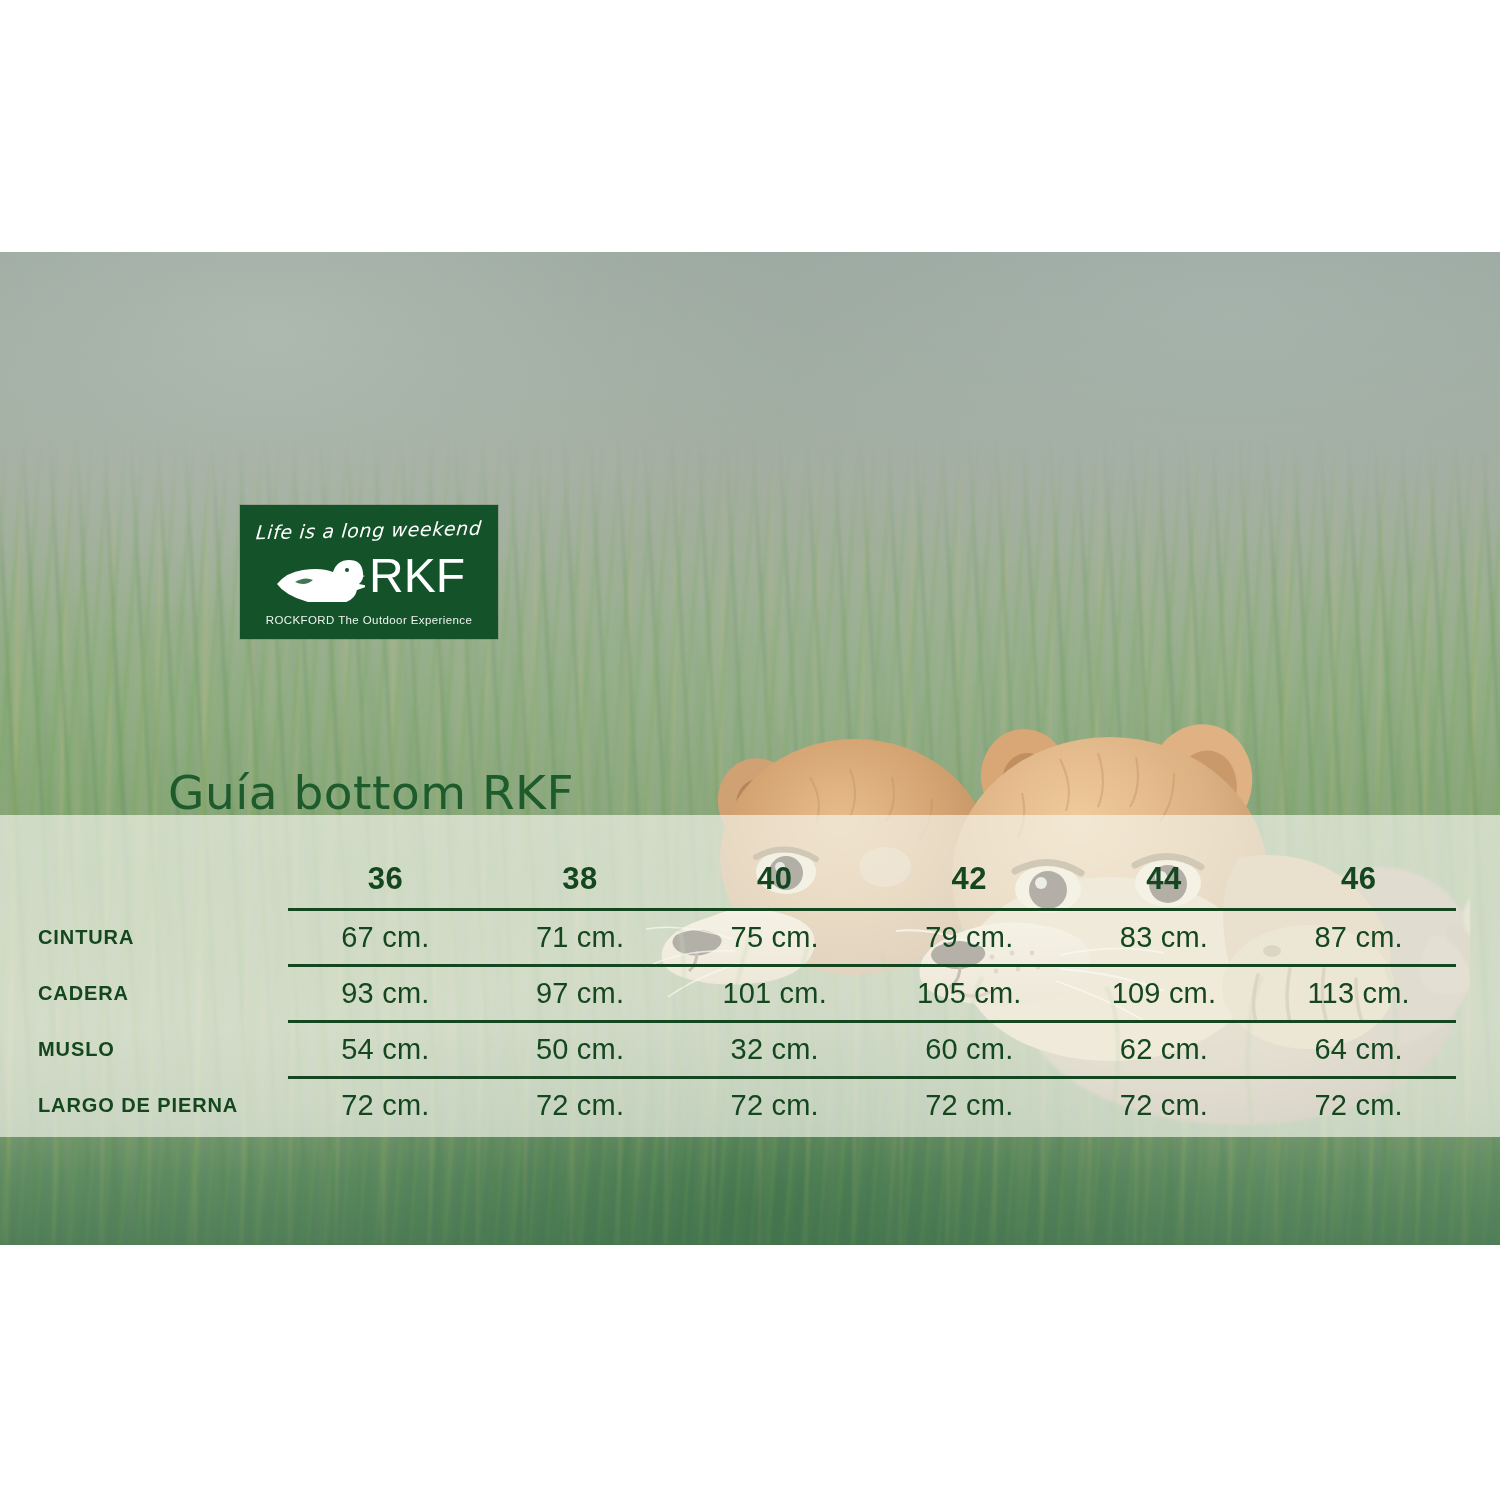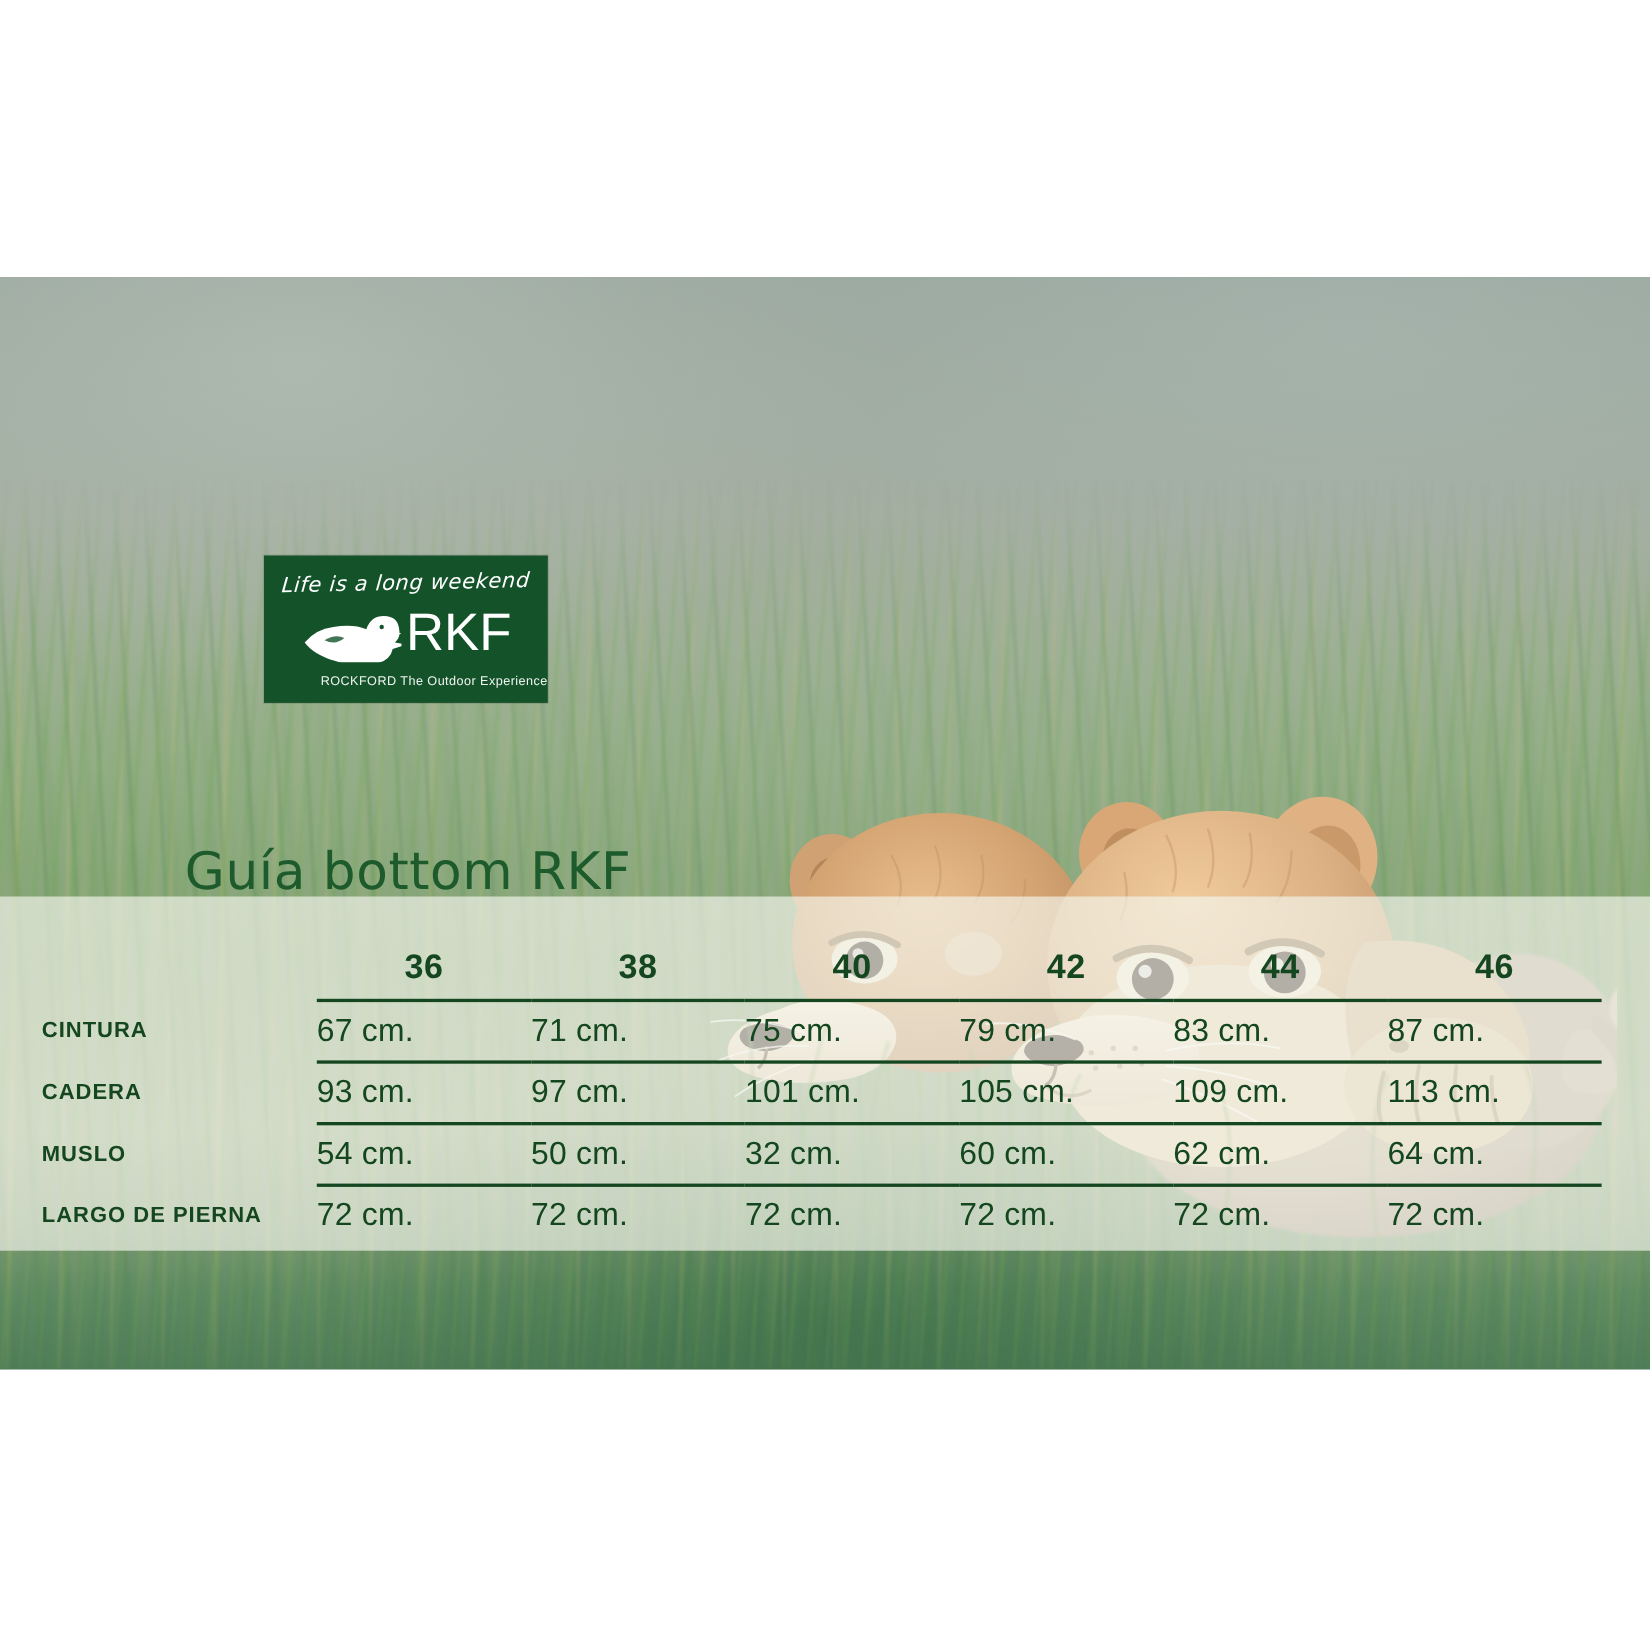--- a/index.html
+++ b/index.html
@@ -153,21 +153,21 @@
     font-family: "Liberation Sans", sans-serif;
     font-size: 48px;
     font-weight: 400;
     letter-spacing: 0px;
     line-height: 1;
   }
   .logo-sub {
     position: absolute;
     left: 0; right: 0;
     bottom: 13px;
-    text-align: right;
+    text-align: center;
     color: #ffffff;
     font-family: "Liberation Sans", sans-serif;
     font-size: 11.5px;
     letter-spacing: 0.4px;
     white-space: nowrap;
     opacity: 0.93;
   }
 
   
   #title-block {
@@ -249,20 +249,21 @@
     border-top: 3px solid #14461f;
   }
   tbody tr td.rowlabel {
     text-align: left;
     padding-right: 10px;
     font-size: 20px;
     font-weight: 700;
     letter-spacing: 0.9px;
   }
   tbody tr td.val {
+    text-align: center;
     font-size: 29px;
     font-weight: 400;
     letter-spacing: 0.2px;
   }
   
   tbody tr td.rowlabel { border-top-color: transparent; }
 
   
   tr.head th.lbl-h { border-bottom: none; }
 </style>

